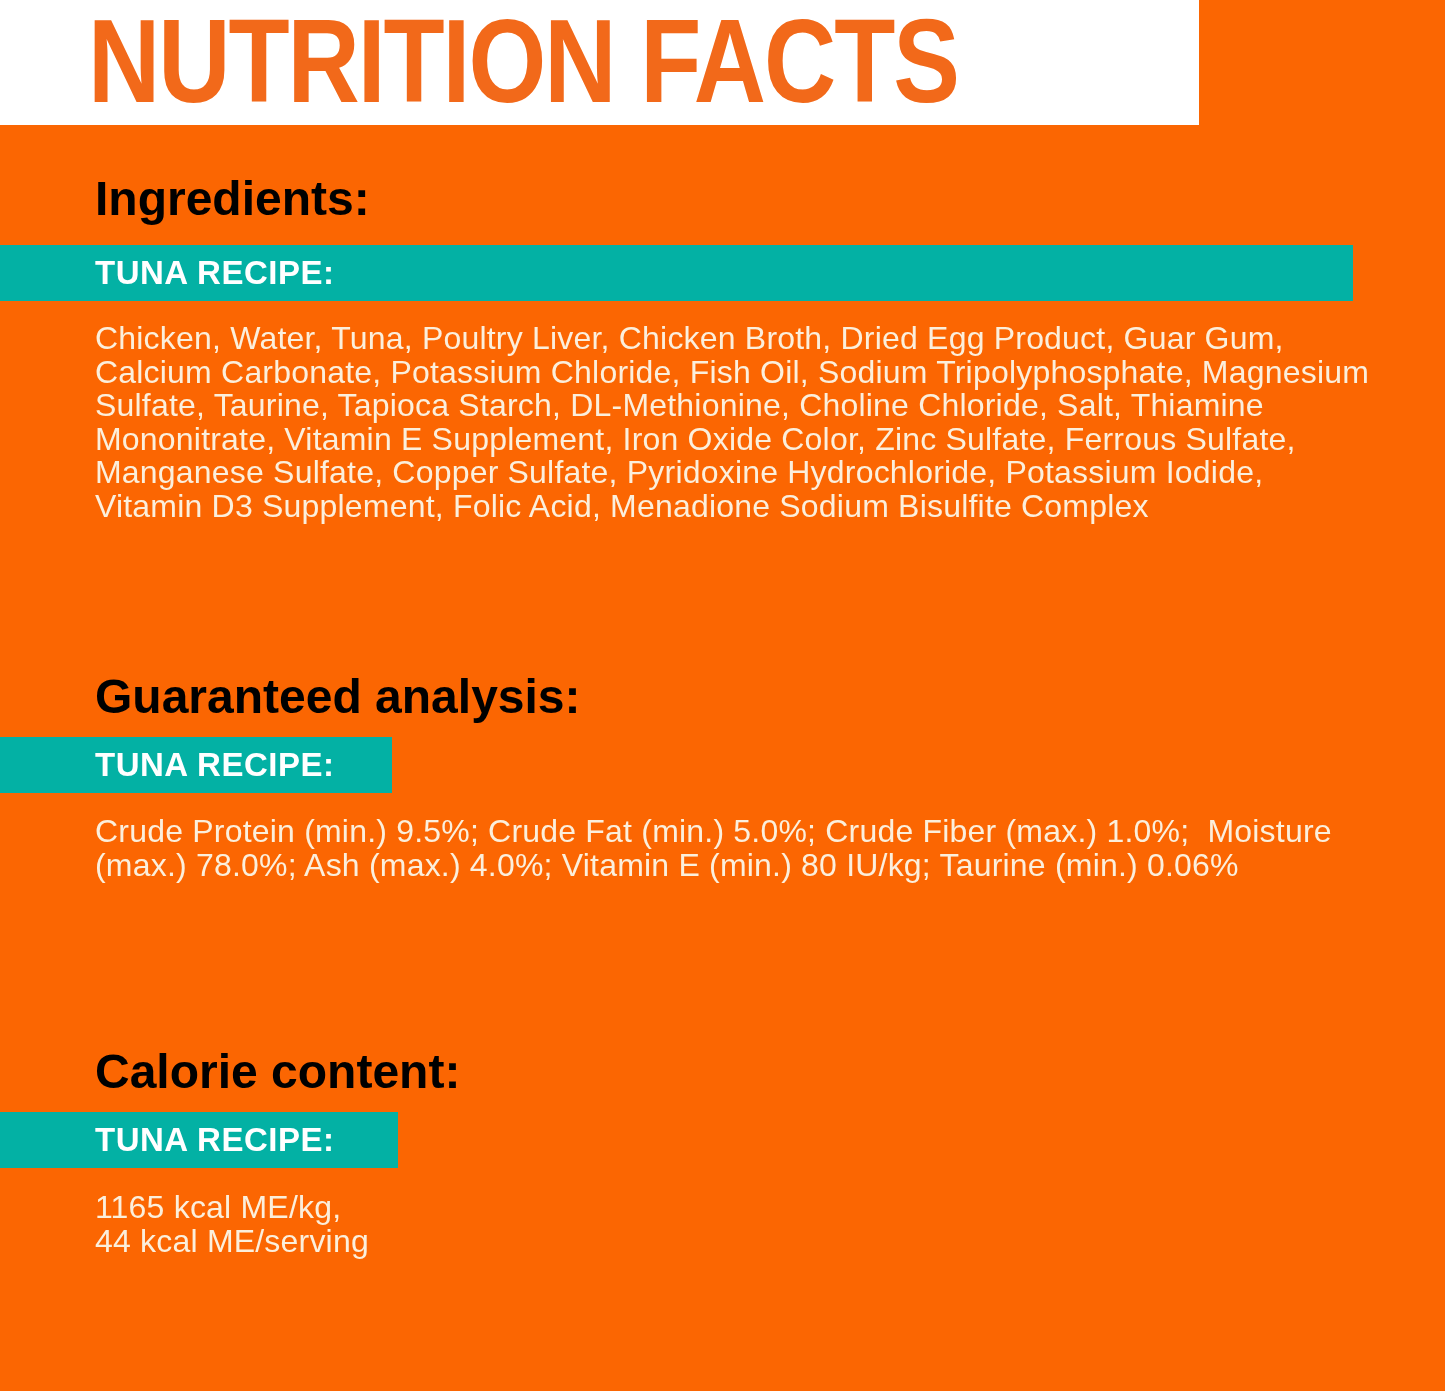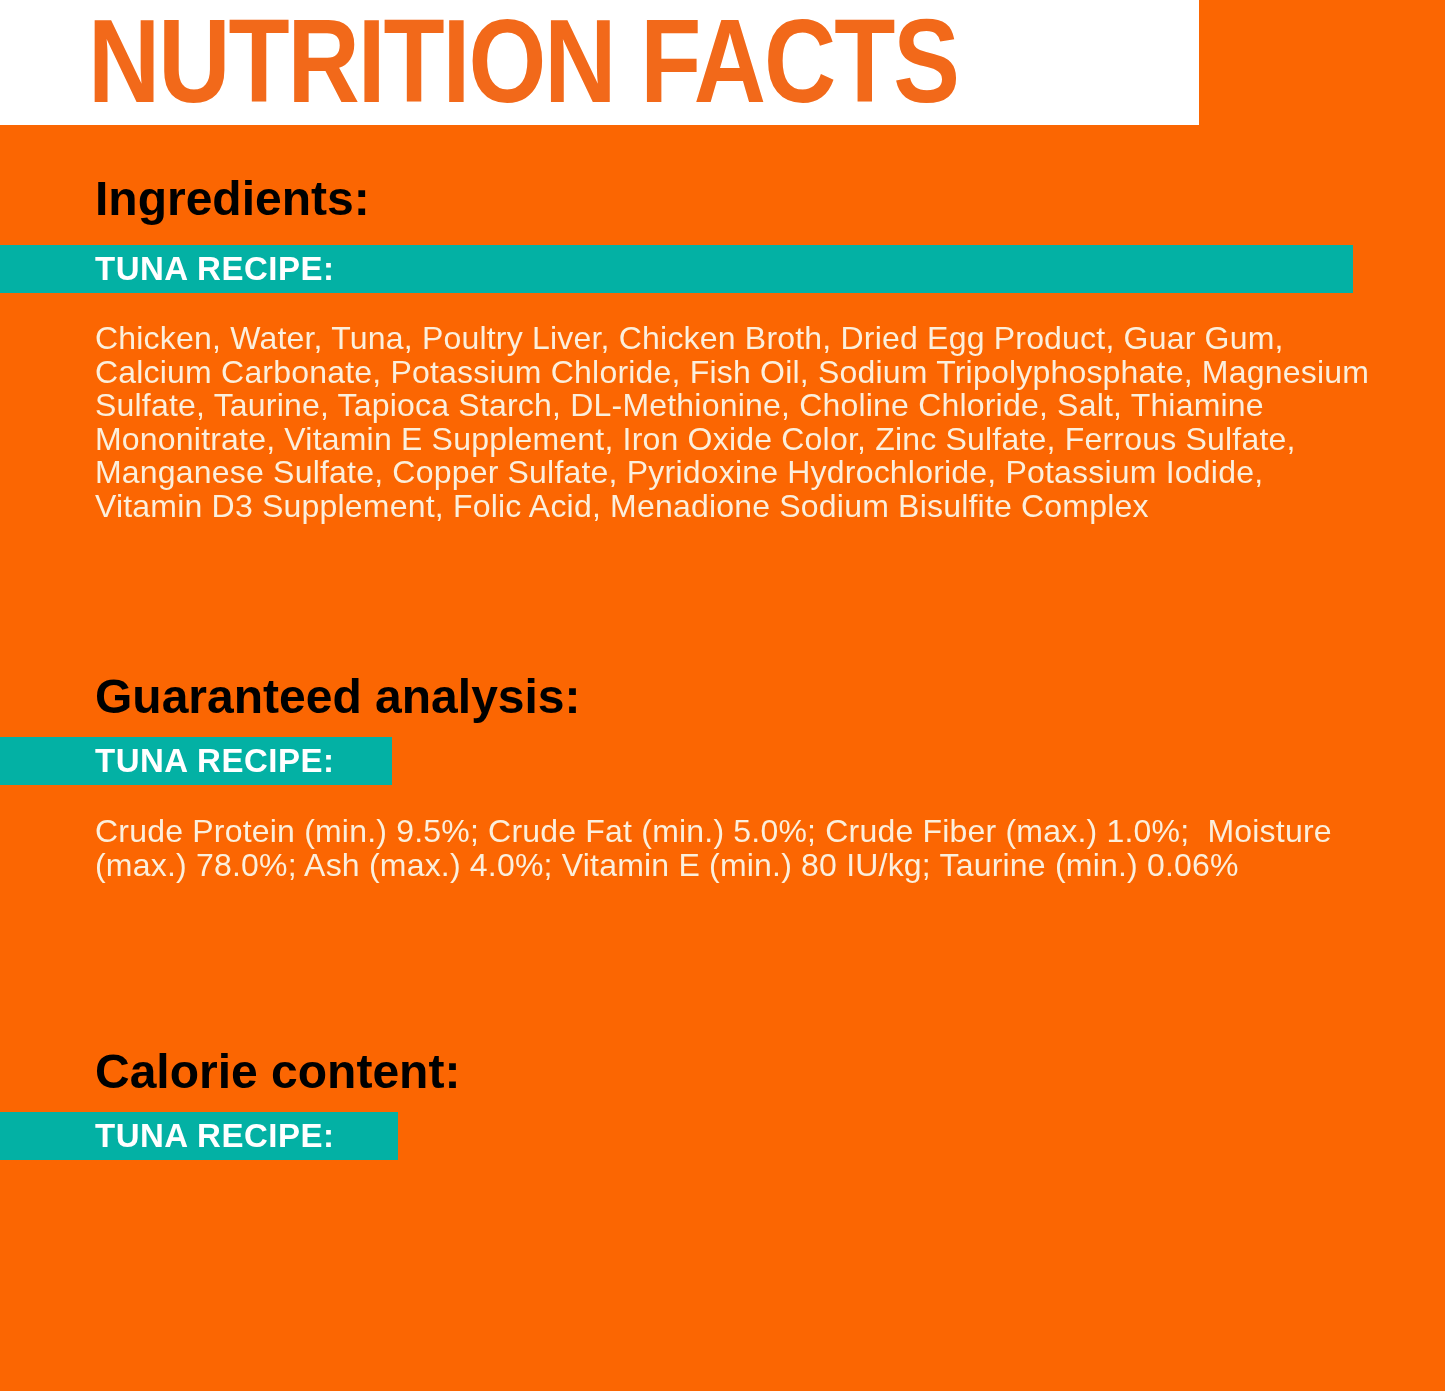--- a/index.html
+++ b/index.html
@@ -47,21 +47,21 @@
     white-space: nowrap;
   }
   .h-ingredients { top: 171px; }
   .h-guaranteed  { top: 669px; }
   .h-calorie     { top: 1044px; }
 
   
   .recipe-band {
     position: absolute;
     left: 0;
-    height: 48px;
+    height: 56px;
     background: #03B1A4;
     display: flex;
     align-items: center;
   }
   .recipe-band .recipe-label {
     margin-left: 95px;
     font-size: 33px;
     font-weight: 800;
     letter-spacing: 0.5px;
     color: #ffffff;
@@ -123,14 +123,18 @@
     <div class="line">Crude Protein (min.) 9.5%; Crude Fat (min.) 5.0%; Crude Fiber (max.) 1.0%;  Moisture</div>
     <div class="line">(max.) 78.0%; Ash (max.) 4.0%; Vitamin E (min.) 80 IU/kg; Taurine (min.) 0.06%</div>
   </div>
 
   <div class="section-heading h-calorie">Calorie content:</div>
 
   <div class="recipe-band band-calorie">
     <span class="recipe-label">TUNA RECIPE:</span>
   </div>
 
+  <div class="body-text t-calorie">
+    <div class="line">1165 kcal ME/kg,</div>
+    <div class="line">44 kcal ME/serving</div>
+  </div>
 
 </div>
 
 </body></html>

